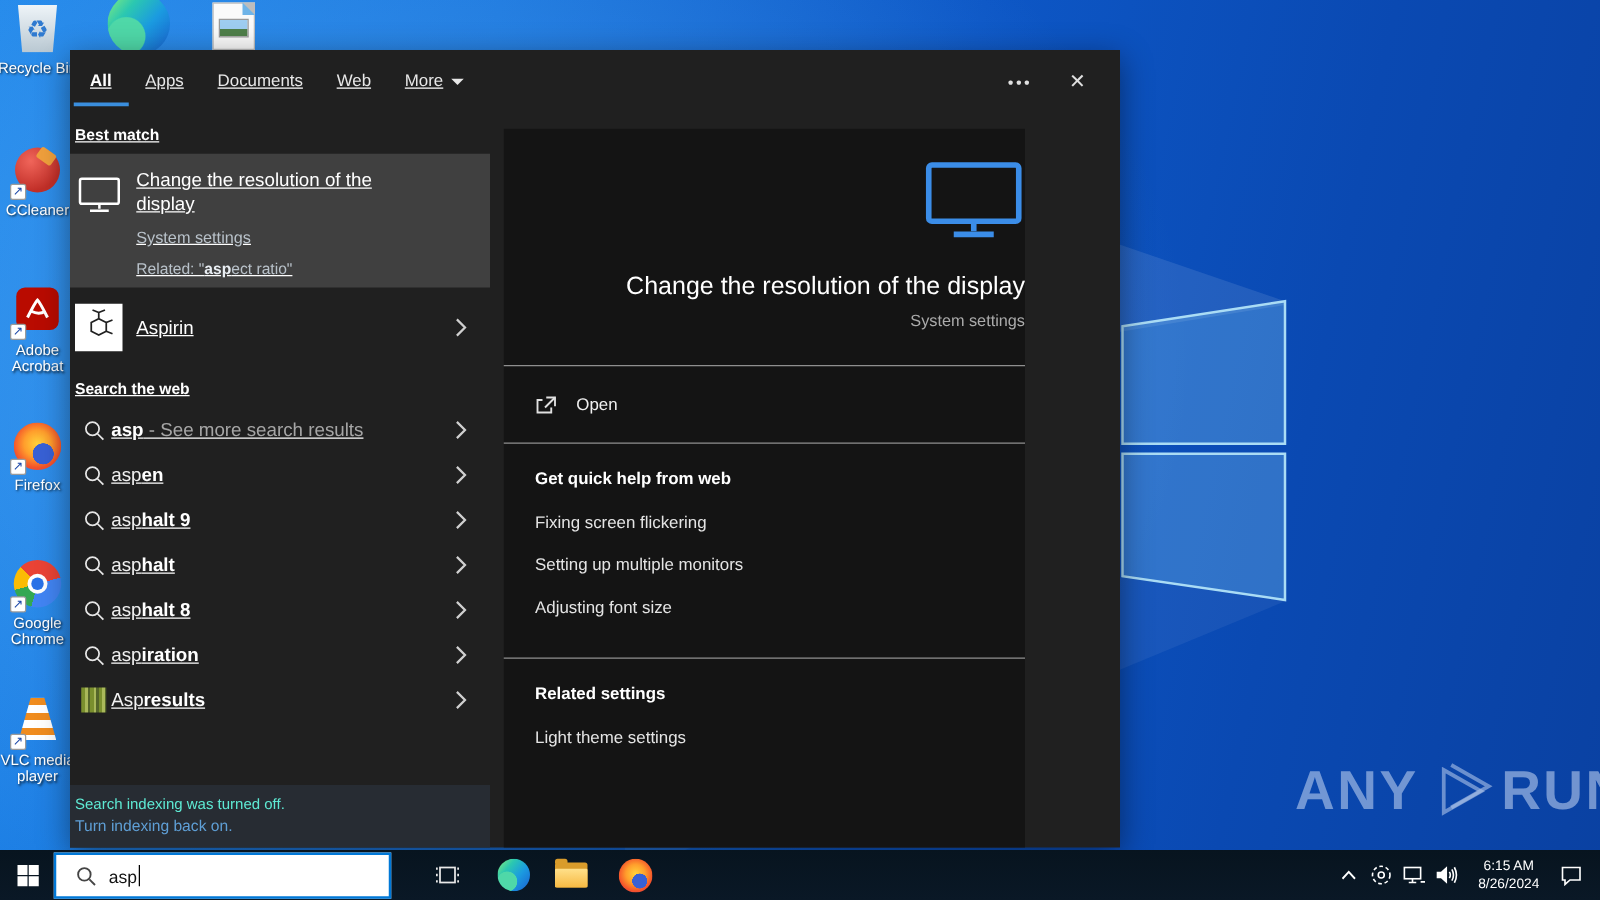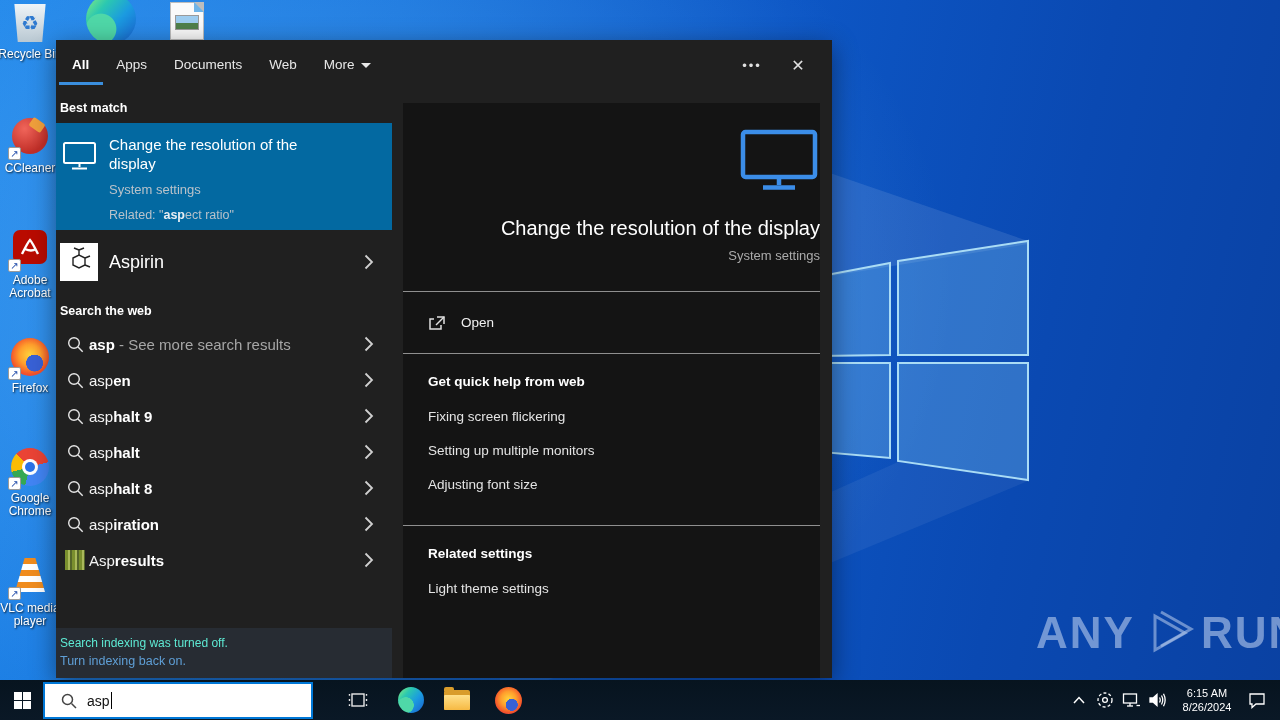--- a/index.html
+++ b/index.html
@@ -43,43 +43,43 @@
     background:repeating-linear-gradient(180deg,#f08c1e 0 6px,#fff 6px 12px); }
   .edge-ball { border-radius:50%;
     background:radial-gradient(circle at 30% 70%, #4fd8a8 0 30%, rgba(0,0,0,0) 32%),
                linear-gradient(130deg,#8ef07a 0%, #2bc8b0 30%, #1b9be0 60%, #1a5fd0 100%); }
   .imgfile { width:34px; height:38px; background:#fafafa; border:1px solid #bdbdbd; position:relative; margin:0 auto; }
   .imgfile:before { content:""; position:absolute; right:-1px; top:-1px; border-style:solid; border-width:0 10px 10px 0; border-color:#6fb4e8 #bdbdbd; }
   .imgfile .thumb { position:absolute; left:4px; top:12px; width:24px; height:15px; border:1px solid #9a9a9a;
     background:linear-gradient(180deg,#9ecdf0 0 55%, #4f7f4a 55% 100%); }
 
   
-  .panel { position:absolute; left:56px; top:40px; width:776px; height:638px; background:#202020; z-index:5;
-    color:#fff; box-shadow:0 6px 24px rgba(0,0,0,.45); }
+  .panel { position:absolute; left:56px; top:40px; width:840px; height:638px; background:#202020; z-index:5;
+    color:#fff; box-shadow:0 6px 24px rgba(0,0,0,.45);text-decoration:underline; }
   .tabs { position:relative; height:50px; display:flex; align-items:center; padding-left:16px; }
   .tab { font-size:13.5px; color:#e8e8e8; margin-right:27px; position:relative; padding:15px 0 16px; cursor:default; }
   .tab.active { font-weight:bold; color:#fff; }
   .tab.active:after { content:""; position:absolute; left:50%; transform:translateX(-50%); bottom:3px; width:44px; height:3px; background:#3a8edd; }
   .tab .caret { display:inline-block; margin-left:6px; width:0; height:0; border-left:5px solid transparent; border-right:5px solid transparent; border-top:5px solid #e8e8e8; vertical-align:middle; }
   .win-ctl { position:absolute; top:0; height:50px; display:flex; align-items:center; justify-content:center; color:#e0e0e0; }
   .ellipsis-btn { right:62px; width:36px; font-size:13px; letter-spacing:2px; }
   .close-btn { right:16px; width:36px; font-size:16px; }
 
   .bm-header, .web-header { font-size:12.5px; font-weight:bold; color:#fff; margin:11px 0 8px 4px; }
-  .bm-row { position:relative; width:336px; height:107px; background:#0369a1; cursor:default; }
+  .bm-row { position:relative; width:336px; height:107px; background:#404040; cursor:default; }
   .bm-row .bm-icon { position:absolute; left:6px; top:17px; }
   .bm-text { padding:12px 0 0 53px; }
   .bm-title { font-size:15px; line-height:19px; color:#fff; }
   .bm-sub { margin-top:9px; font-size:13px; color:#b9c2ca; }
   .bm-related { margin-top:11px; font-size:12.5px; color:#b9c2ca; }
   .bm-related .b { font-weight:bold; color:#e9eef3; }
 
   .app-row { position:relative; width:336px; height:44px; margin-top:10px; display:flex; align-items:center; cursor:default; }
   .app-icon { position:absolute; left:4px; top:3px; width:38px; height:38px; background:#fff; display:flex; align-items:center; justify-content:center; }
-  .app-label { margin-left:53px; font-size:18px; color:#fff; }
+  .app-label { margin-left:53px; font-size:15px; color:#fff; }
   .chev { position:absolute; right:18px; top:50%; transform:translateY(-50%); }
 
   .web-header { margin-top:20px; }
   .web-list { width:336px; }
   .web-row { position:relative; height:36px; display:flex; align-items:center; cursor:default; }
   .web-row .ic { display:none; position:absolute; left:9px; width:20px; height:20px; align-items:center; justify-content:center; }
   .web-row.icon-search .ic-search { display:flex; }
   .web-row.icon-aspen-dental .ic-aspen-dental { display:flex; }
   .web-row.icon-asparagus .ic-asparagus { display:flex; }
   .ic-aspen-dental { background:#fff; }

